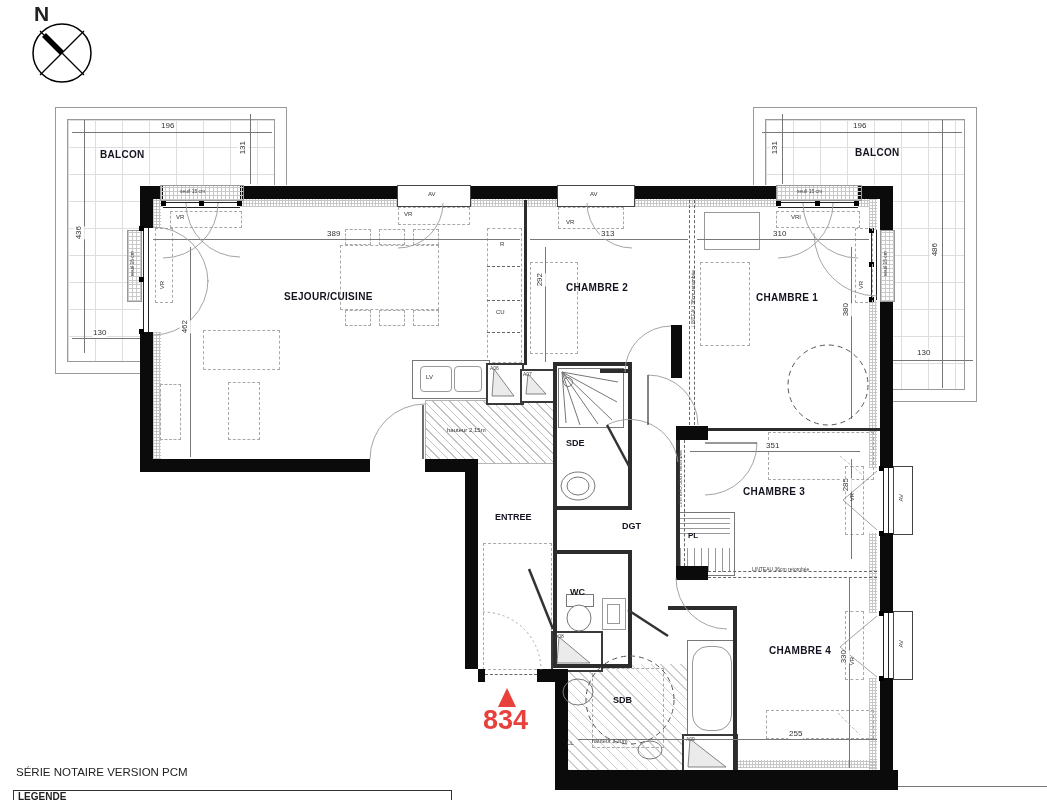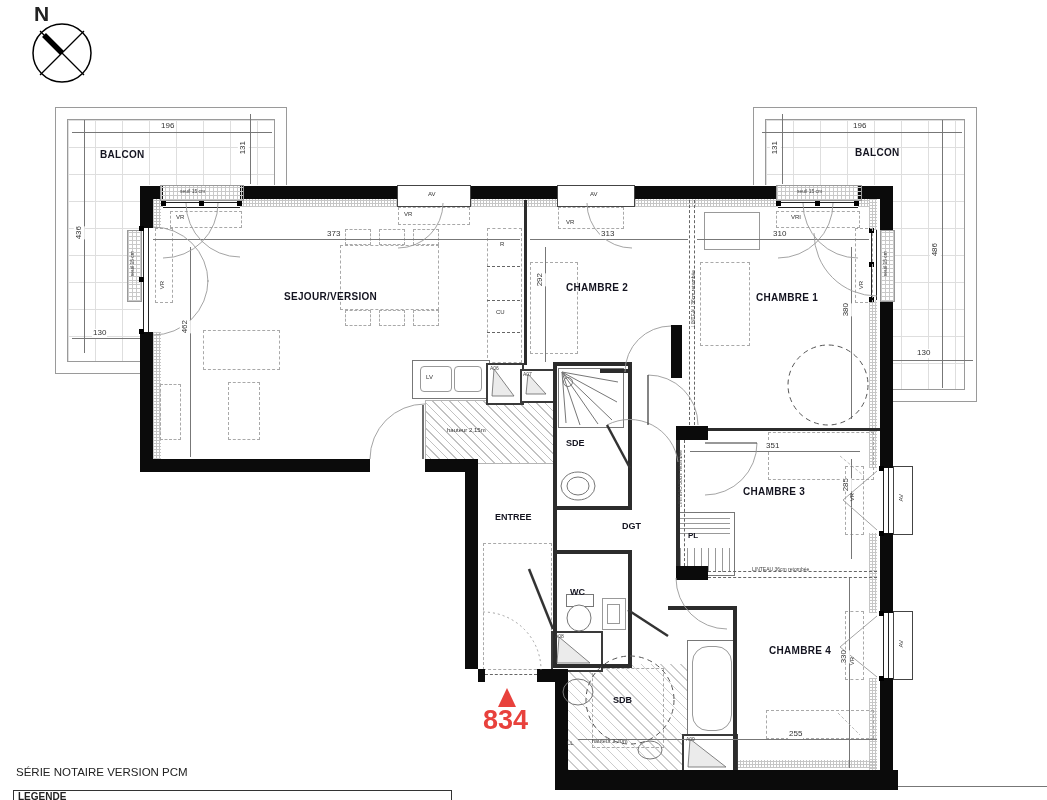--- a/index.html
+++ b/index.html
@@ -302,33 +302,33 @@
   <div class="rl" style="left:855px;top:147px">BALCON</div>
   <div class="lbl fs8" style="left:160px;top:122px">196</div>
   <div class="lbl fs8 v" style="left:238px;top:141px">131</div>
   <div class="lbl fs8 v" style="left:74px;top:226px">436</div>
   <div class="lbl fs8" style="left:92px;top:329px">130</div>
   <div class="lbl fs8" style="left:852px;top:122px">196</div>
   <div class="lbl fs8 v" style="left:770px;top:141px">131</div>
   <div class="lbl fs8 v" style="left:930px;top:243px">486</div>
   <div class="lbl fs8" style="left:916px;top:349px">130</div>
 
-  <div class="rl" style="left:284px;top:291px">SEJOUR/VERSION</div>
+  <div class="rl" style="left:284px;top:291px">SEJOUR/CUISINE</div>
   <div class="rl" style="left:566px;top:282px">CHAMBRE 2</div>
   <div class="rl" style="left:756px;top:292px">CHAMBRE 1</div>
   <div class="rl" style="left:743px;top:486px">CHAMBRE 3</div>
   <div class="rl" style="left:769px;top:645px">CHAMBRE 4</div>
   <div class="lbl fs9" style="left:566px;top:439px">SDE</div>
   <div class="lbl fs9" style="left:570px;top:588px">WC</div>
   <div class="lbl fs9" style="left:613px;top:696px">SDB</div>
   <div class="lbl fs9" style="left:495px;top:513px">ENTREE</div>
   <div class="lbl fs9" style="left:622px;top:522px">DGT</div>
   <div class="lbl fs9" style="left:688px;top:532px;font-size:8px">PL</div>
 
-  <div class="lbl fs8" style="left:326px;top:230px">373</div>
+  <div class="lbl fs8" style="left:326px;top:230px">389</div>
   <div class="lbl fs8 v" style="left:180px;top:320px">462</div>
   <div class="lbl fs8" style="left:600px;top:230px">313</div>
   <div class="lbl fs8 v" style="left:535px;top:273px">292</div>
   <div class="lbl fs8" style="left:772px;top:230px">310</div>
   <div class="lbl fs8 v" style="left:841px;top:303px">380</div>
   <div class="lbl fs8" style="left:765px;top:442px">351</div>
   <div class="lbl fs8 v" style="left:841px;top:478px">285</div>
   <div class="lbl fs8" style="left:788px;top:730px">255</div>
   <div class="lbl fs8 v" style="left:839px;top:650px">330</div>
 

